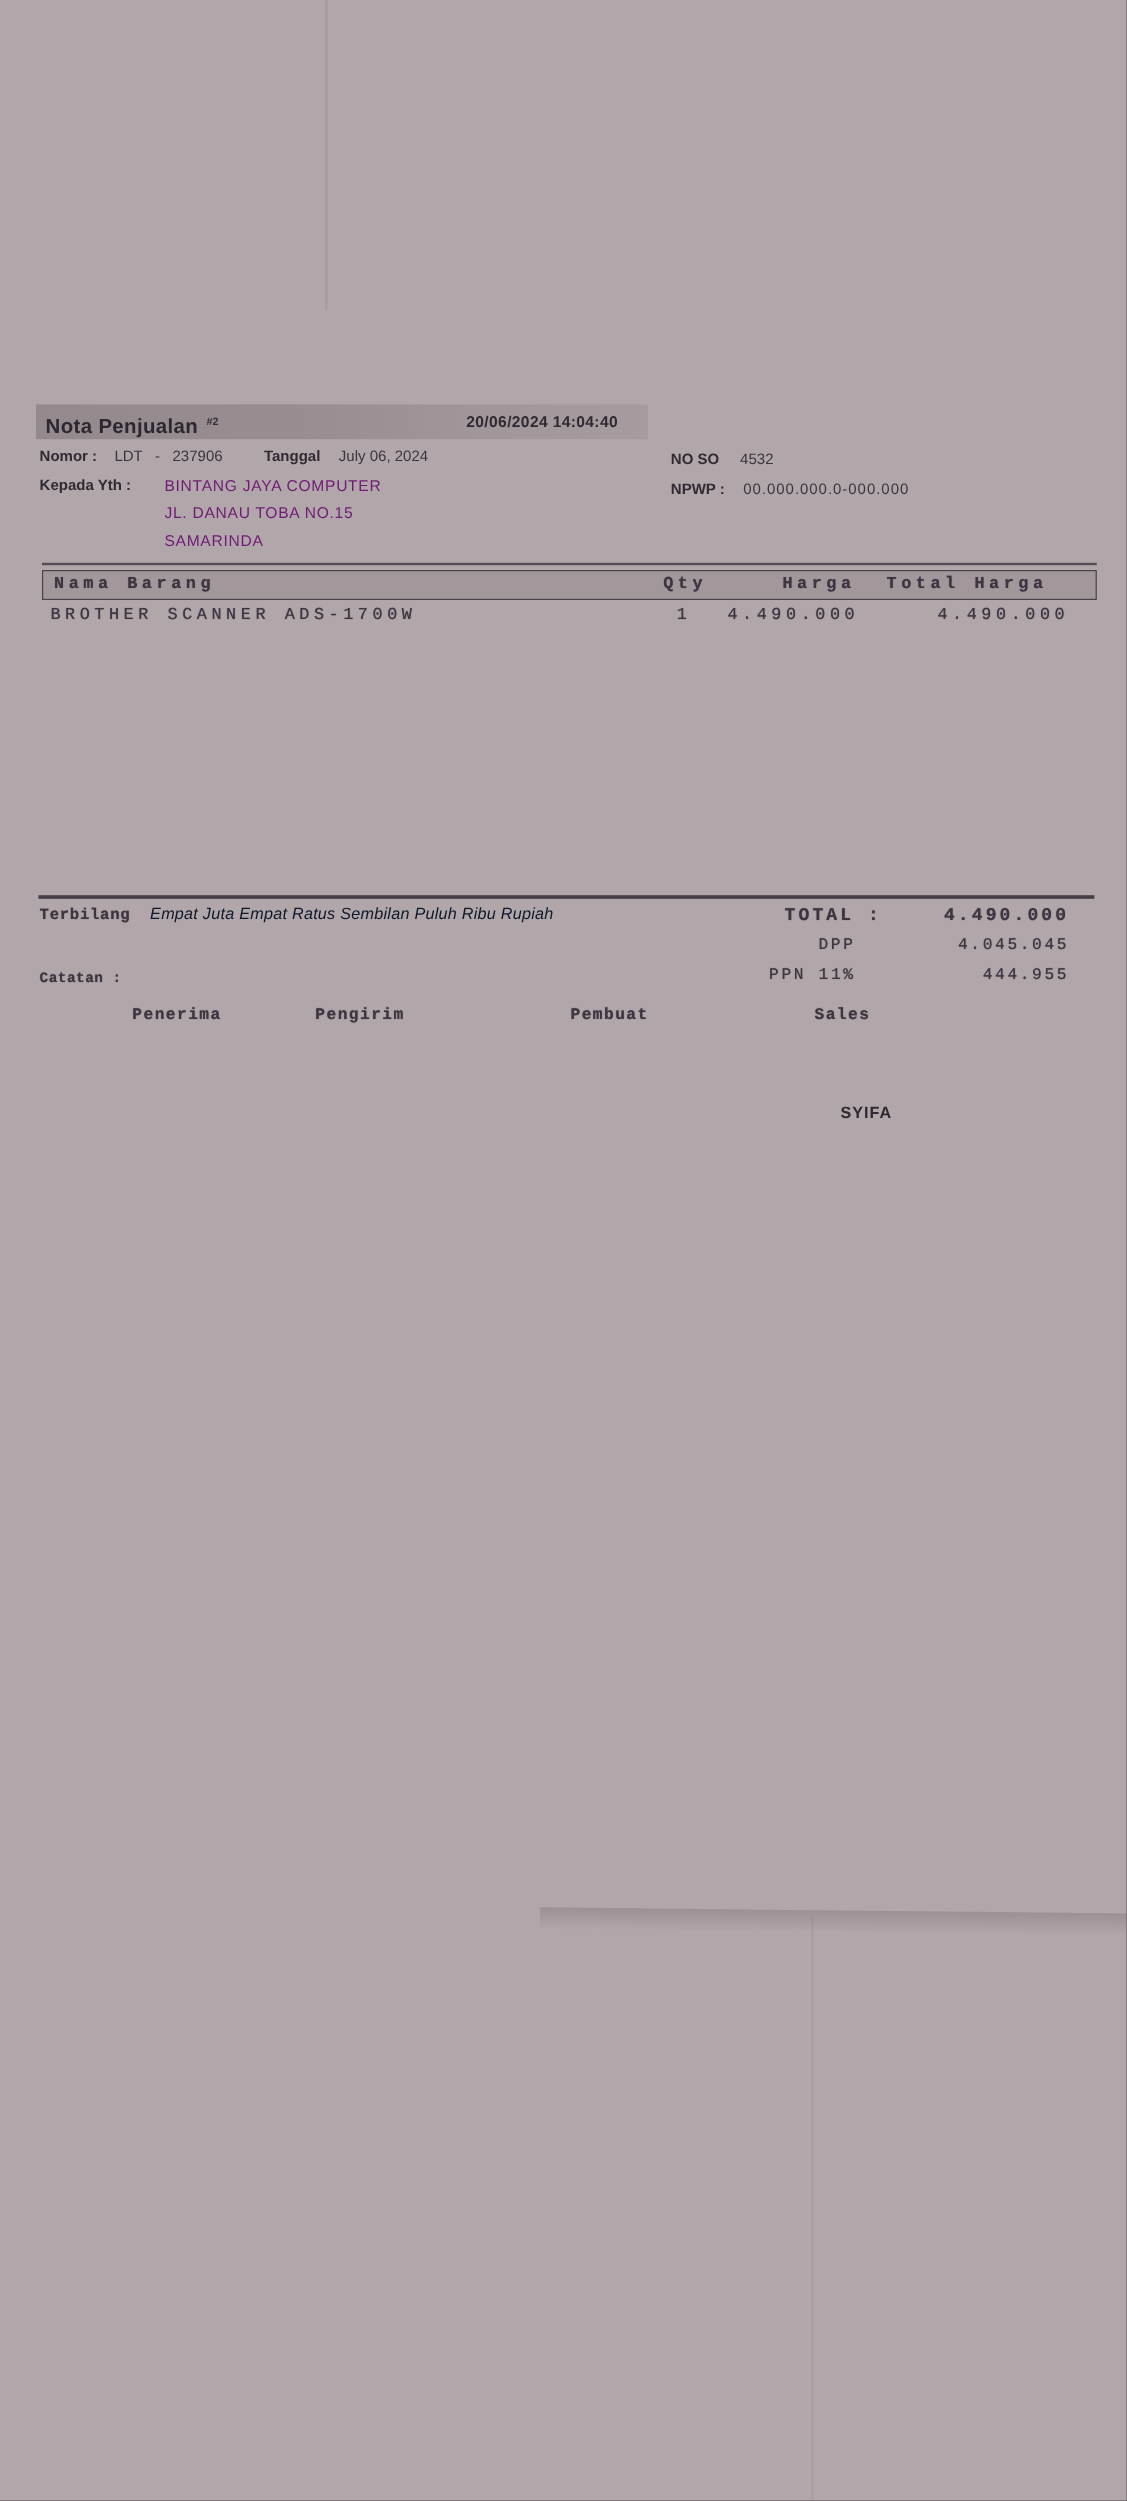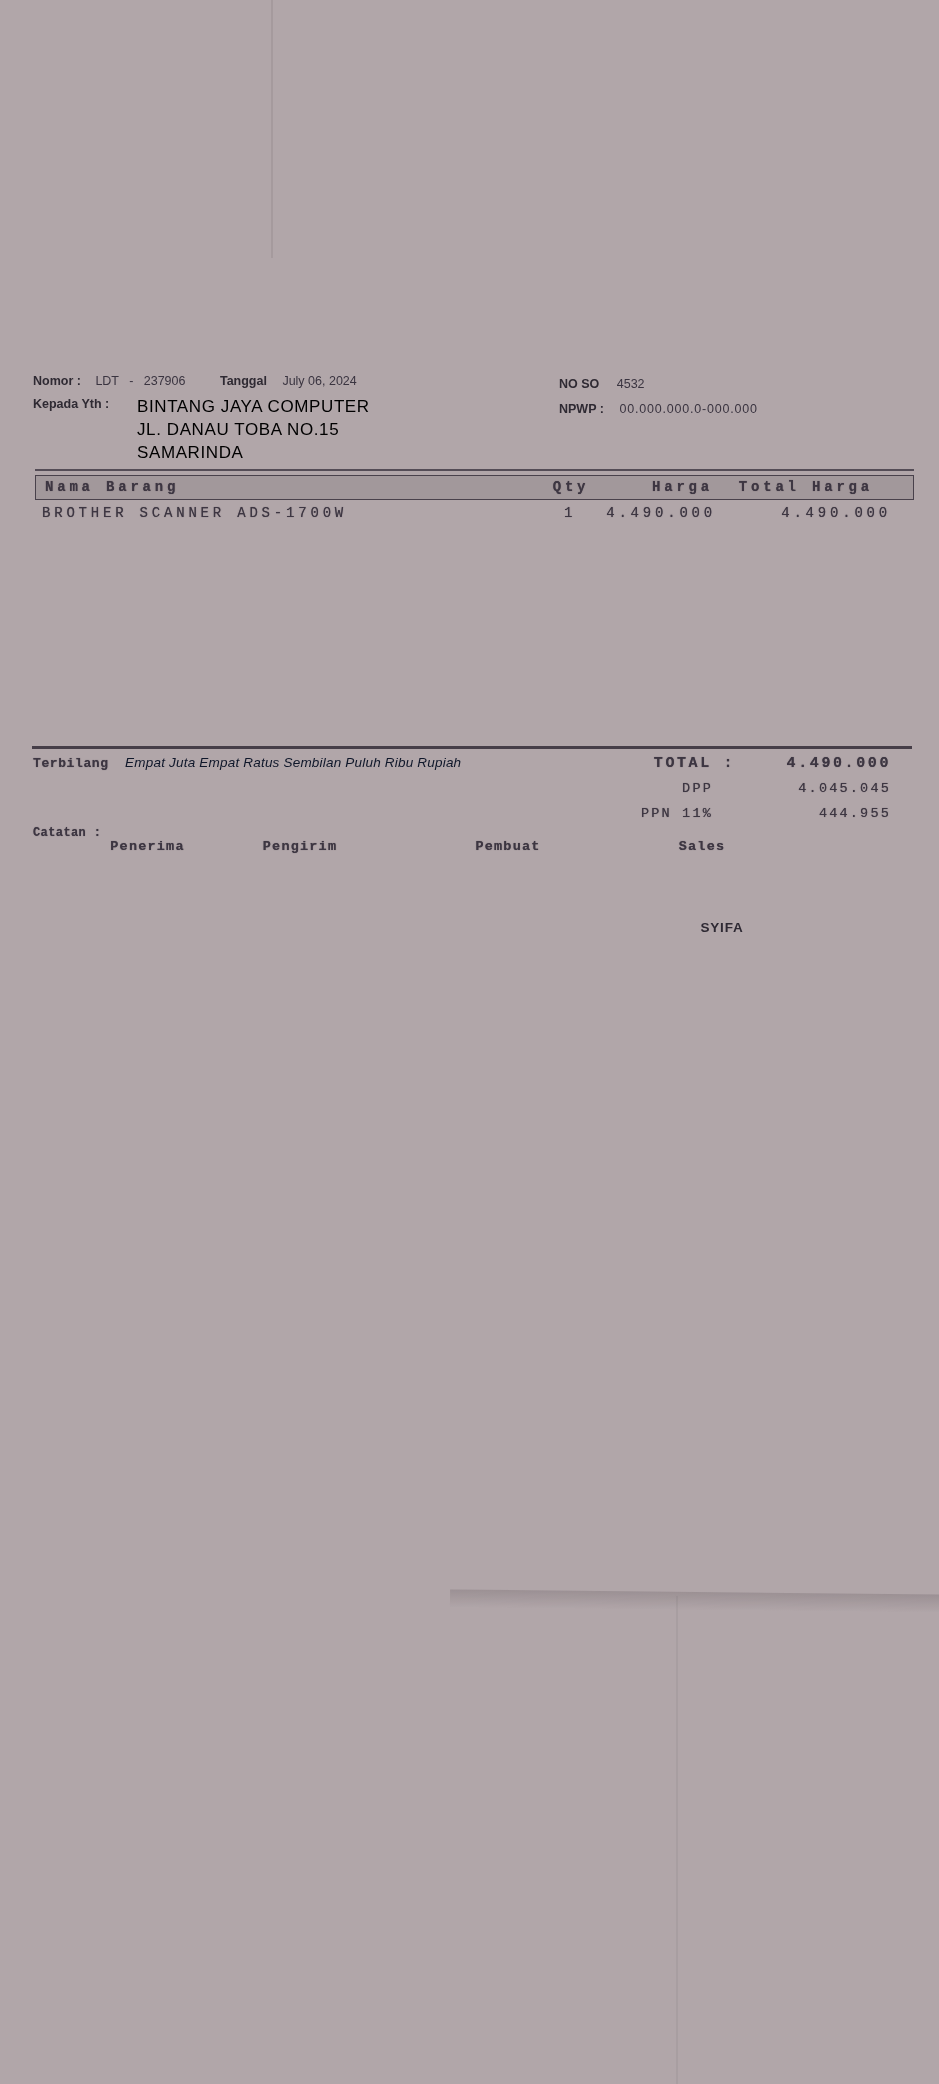--- a/index.html
+++ b/index.html
@@ -41,21 +41,21 @@
   .brand{font-size:19px;font-weight:bold;color:#a89fa2;letter-spacing:-0.3px;
     text-shadow:0.7px 0.7px 0 rgba(55,47,51,0.8), -0.5px -0.5px 0 rgba(140,130,134,0.5);}
 
   
   .lbl{font-weight:bold;color:#2f2a33;font-size:12.5px;}
   .val{color:#3a3440;font-size:12.5px;}
   .pre{white-space:pre;}
   .meta1{left:33px;top:371px;}
   .noso{left:559px;top:374px;}
   .kepada-label{left:33px;top:397px;}
-  .kepada-line{left:137px;font-size:17px;color:#000000;letter-spacing:0.6px;text-align:right;}
+  .kepada-line{left:137px;font-size:13px;color:#701a75;letter-spacing:0.6px;text-align:right;}
   .npwp{left:559px;top:399px;}
 
   
   .mono{font-family:"Liberation Mono","DejaVu Sans Mono",monospace;color:#3d3642;
     text-shadow:0 0 0.8px rgba(52,45,56,0.75);}
   .dotm{font-size:14px;letter-spacing:3.8px;}
 
   
   .table-toprule{left:35px;top:469px;width:879px;height:2px;background:#4a424c;opacity:0.9;}
   .thead{left:35px;top:475px;width:879px;height:25px;box-sizing:border-box;
@@ -80,38 +80,42 @@
     color:#0f172a;margin-left:12px;letter-spacing:0.2px;}
   .t-row{left:575px;width:316px;height:18px;}
   .t-label{position:absolute;left:0;width:160px;text-align:right;box-sizing:border-box;}
   .t-value{position:absolute;left:170px;width:146px;text-align:right;}
   .row-total{top:755px;}
   .row-total .t-label,.row-total .t-value{font-size:15px;font-weight:bold;letter-spacing:2.6px;}
   .row-dpp{top:781px;}
   .row-ppn{top:806px;}
   .row-dpp .t-label,.row-ppn .t-label{padding-right:22px;}
   .row-dpp .t-label,.row-dpp .t-value,.row-ppn .t-label,.row-ppn .t-value{font-size:13.5px;letter-spacing:2.2px;}
-  .catatan{left:33px;top:808px;font-size:12px;font-weight:bold;letter-spacing:0.4px;margin-top:18px;}
+  .catatan{left:33px;top:808px;font-size:12px;font-weight:bold;letter-spacing:0.4px;}
 
   
   .sig{top:839px;transform:translateX(-50%);font-size:13.5px;font-weight:600;letter-spacing:1.2px;}
   .sig-0{left:127px;padding-left:41px;} .sig-1{left:300px;} .sig-2{left:508px;} .sig-3{left:702px;}
   .syifa{left:722px;top:920px;transform:translateX(-50%);
     font-size:13.5px;font-weight:bold;color:#2e2933;letter-spacing:0.8px;}
 </style>
 </head>
 <body>
 
 <div id="photo">
   <div class="content">
 
     <div class="abs crease-v-top"></div>
     <div class="abs crease-v-bot"></div>
     <div class="abs fold-shadow"></div>
 
+    <div class="abs title-bar">
+      <span class="title">Nota Penjualan</span><span class="title-sup">#2</span>
+      <span class="datetime">20/06/2024 14:04:40</span>
+    </div>
 
     <div class="abs meta1">
       <span class="lbl">Nomor :</span>
       <span class="val pre" style="margin-left:10px;">LDT   -   237906</span>
       <span class="lbl" style="margin-left:30px;">Tanggal</span>
       <span class="val" style="margin-left:11px;">July 06, 2024</span>
     </div>
     <div class="abs noso">
       <span class="lbl">NO SO</span>
       <span class="val" style="margin-left:13px;">4532</span>

